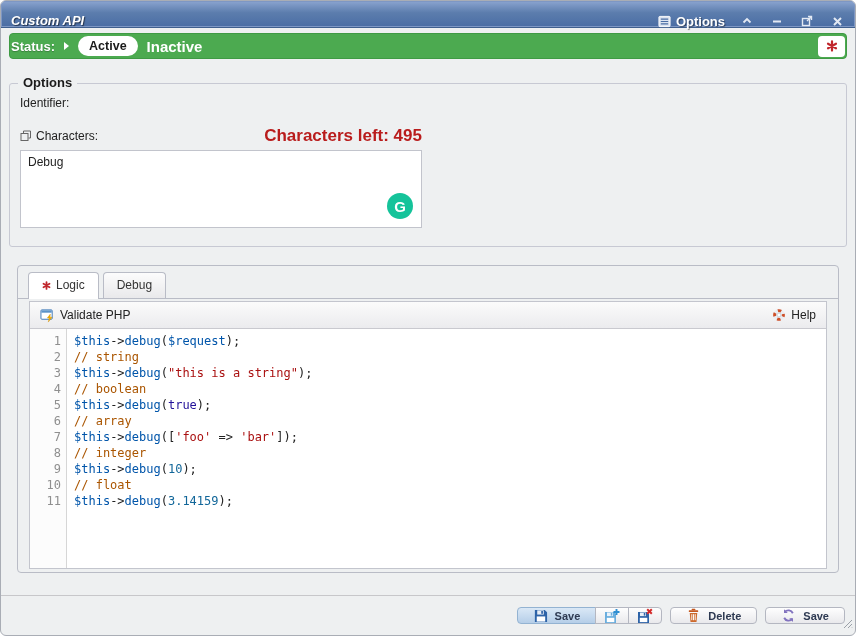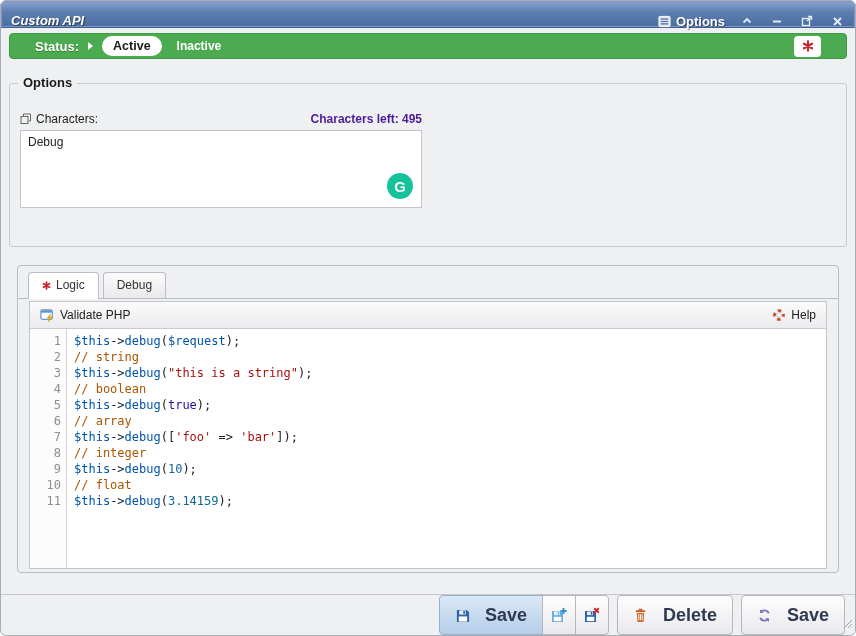--- a/index.html
+++ b/index.html
@@ -19,51 +19,51 @@
     color:#fff; font-size:13px;
   }
   .window-title { font-weight:bold; font-style:italic; text-shadow:1px 1px 1px rgba(0,0,0,.55); }
   .titlebar-right { margin-left:auto; display:flex; align-items:center; gap:14px; }
   .options-menu { display:flex; align-items:center; gap:5px; font-weight:bold; text-shadow:1px 1px 1px rgba(0,0,0,.45); cursor:pointer; }
   .tb-btn { display:flex; align-items:center; justify-content:center; width:16px; height:16px; cursor:pointer; }
   
   .statusbar {
     flex:0 0 26px; margin:5px 8px 0; border-radius:4px;
     background:var(--status-green); border:1px solid #3f9a44;
-    display:flex; align-items:center; padding:0 25px; gap:9px;
+    display:flex; align-items:center; padding:0 1px; gap:9px;
     color:#fff; font-size:13px;
   }
   .status-label { font-weight:bold; text-shadow:0 1px 1px rgba(0,0,0,.25); }
   .status-arrow { width:0; height:0; border-left:5px solid #fff; border-top:4px solid transparent; border-bottom:4px solid transparent; }
   .status-pill {
     background:#fff; color:#1a1a1a; font-weight:700; font-size:12.5px;
     padding:3px 11px; border-radius:11px; cursor:pointer;
   }
-  .status-off { color:#fff; font-weight:600; font-size:12px; margin-left:6px; cursor:pointer; }
+  .status-off { color:#fff; font-weight:600; font-size:15px; cursor:pointer; }
   .required-chip {
     margin-left:auto; width:27px; height:21px; background:#fff; border-radius:4px;
     display:flex; align-items:center; justify-content:center; cursor:pointer;
   }
   
   .fieldset {
     position:relative; margin:24px 8px 0; flex:0 0 164px;
     border:1px solid #c7c9d3; border-radius:3px; padding:12px 10px 8px;
   }
   .legend {
     position:absolute; top:-9px; left:8px; background:#eef0f1; padding:0 5px;
     font-size:13px; font-weight:bold; color:#1b1b1b;
   }
   .field-label { font-size:12px; color:#222; margin-bottom:4px; }
   .text-input {
     width:402px; height:20px; border:1px solid #c2c4cc; background:#fff;
     font-family:"Liberation Sans",sans-serif; font-size:12px; color:#222; padding:0 6px;
   }
   .desc-row { width:402px; margin-top:16px; display:flex; align-items:center; }
   .desc-left { display:flex; align-items:center; gap:4px; font-size:12px; color:#222; }
-  .chars-left { margin-left:auto; font-size:12px; font-weight:bold; color:#4c1d95; }
+  .chars-left { margin-left:auto; font-size:17px; font-weight:bold; color:#b91c1c; }
   .textarea-wrap { position:relative; width:402px; height:78px; margin-top:4px; }
   .textarea {
     width:100%; height:100%; resize:none; border:1px solid #c2c4cc; background:#fff;
     font-family:"Liberation Sans",sans-serif; font-size:12px; color:#222; padding:4px 7px;
   }
   .grammarly {
     position:absolute; right:9px; bottom:9px; width:26px; height:26px; border-radius:50%;
     background:var(--grammarly-green); color:#fff; font-weight:bold; font-size:15px;
     display:flex; align-items:center; justify-content:center; cursor:pointer;
   }
@@ -108,24 +108,24 @@
   .tok-c { color:var(--syntax-comment); }
   .tok-a { color:var(--syntax-atom); }
   .tok-n { color:var(--syntax-number); }
   
   .footer {
     margin-top:auto; flex:0 0 40px; border-top:1px solid #c7c7ca;
     display:flex; align-items:center; justify-content:flex-end; gap:8px;
     padding:0 10px; position:relative;
   }
   .btn {
-    height:40px; display:inline-flex; align-items:center; gap:15px; padding:0 15px;
+    height:17px; display:inline-flex; align-items:center; gap:7px; padding:0 15px;
     border:1px solid #b4b7c1; border-radius:4px;
     background:linear-gradient(#fefefe,#e9e9ec);
-    font-size:18px; font-weight:bold; color:#2e3a52; cursor:pointer;
+    font-size:11px; font-weight:bold; color:#2e3a52; cursor:pointer;
   }
   .btn-group { display:flex; }
   .btn-group .btn { border-radius:0; margin-left:-1px; }
   .btn-group .btn:first-child { border-radius:4px 0 0 4px; margin-left:0; }
   .btn-group .btn:last-child { border-radius:0 4px 4px 0; }
   .btn.primary { background:linear-gradient(#dae8f6,#b5cee8); border-color:#93b3d2; }
   .btn.icon-only { padding:0 8px; }
   .resize-grip { position:absolute; right:2px; bottom:2px; cursor:nwse-resize; }
 </style>
 </head>
@@ -188,20 +188,21 @@
             <g stroke="#c0262c" stroke-width="2.2" stroke-linecap="round">
               <path d="M6 1.4v9.2M2 3.7l8 4.6M10 3.7L2 8.3"></path>
             </g>
           </svg>
       </span>
     </span>
   </div>
 
   <div class="fieldset">
     <div class="legend">Options</div>
+    <div class="field-label">Identifier:</div>
     <div class="desc-row">
       <span class="desc-left">
         <span style="display:flex;">
           <svg width="12" height="12" viewBox="0 0 12 12" fill="none" stroke="#666">
               <rect x="1" y="3.5" width="7" height="7"></rect>
               <path d="M3.5 3.5V1h7v7H8.5"></path>
             </svg>
         </span>
         <span>Characters:</span>
       </span>

